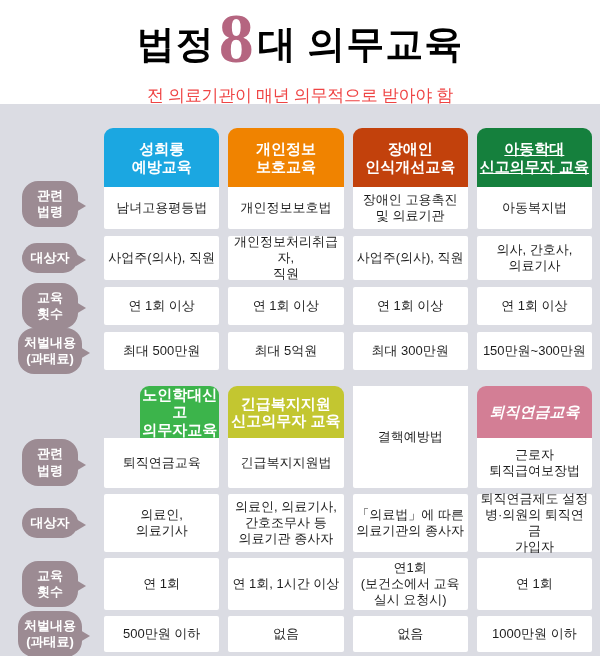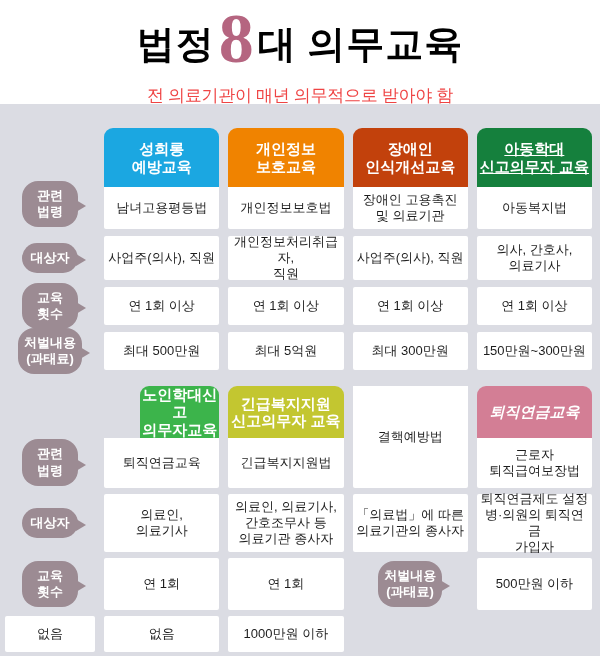--- a/index.html
+++ b/index.html
@@ -161,20 +161,24 @@
 의료기관의 종사자</div>
       <div class="cell">퇴직연금제도 설정
 병·의원의 퇴직연금
 가입자</div>
 
       <div class="label-cell">
         <div class="bubble">교육
 횟수</div>
       </div>
       <div class="cell">연 1회</div>
+      <div class="cell">연 1회, 1시간 이상</div>
+      <div class="cell">연1회
+(보건소에서 교육
+실시 요청시)</div>
       <div class="cell">연 1회</div>
 
       <div class="label-cell">
         <div class="bubble">처벌내용
 (과태료)</div>
       </div>
       <div class="cell">500만원 이하</div>
       <div class="cell">없음</div>
       <div class="cell">없음</div>
       <div class="cell">1000만원 이하</div>

